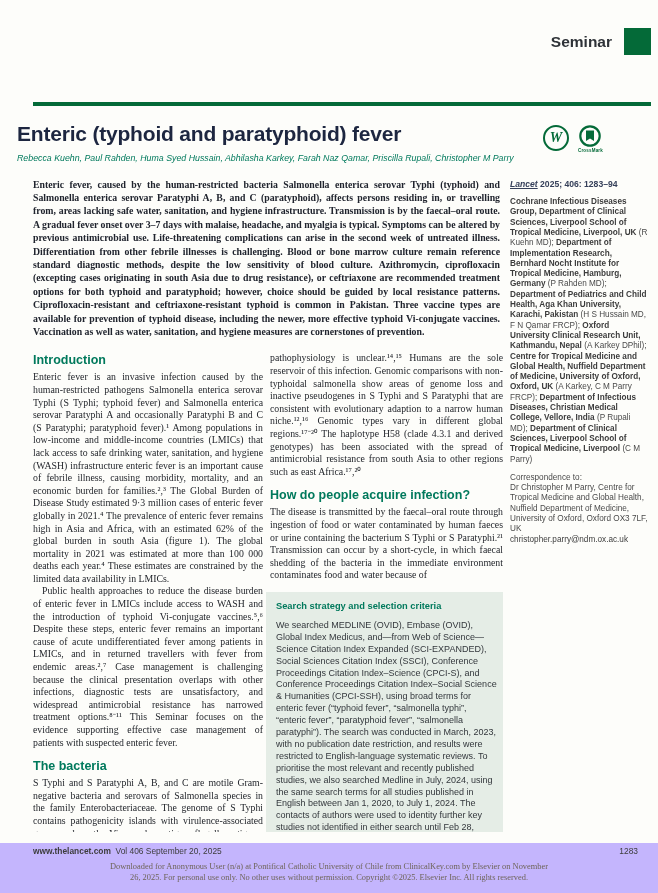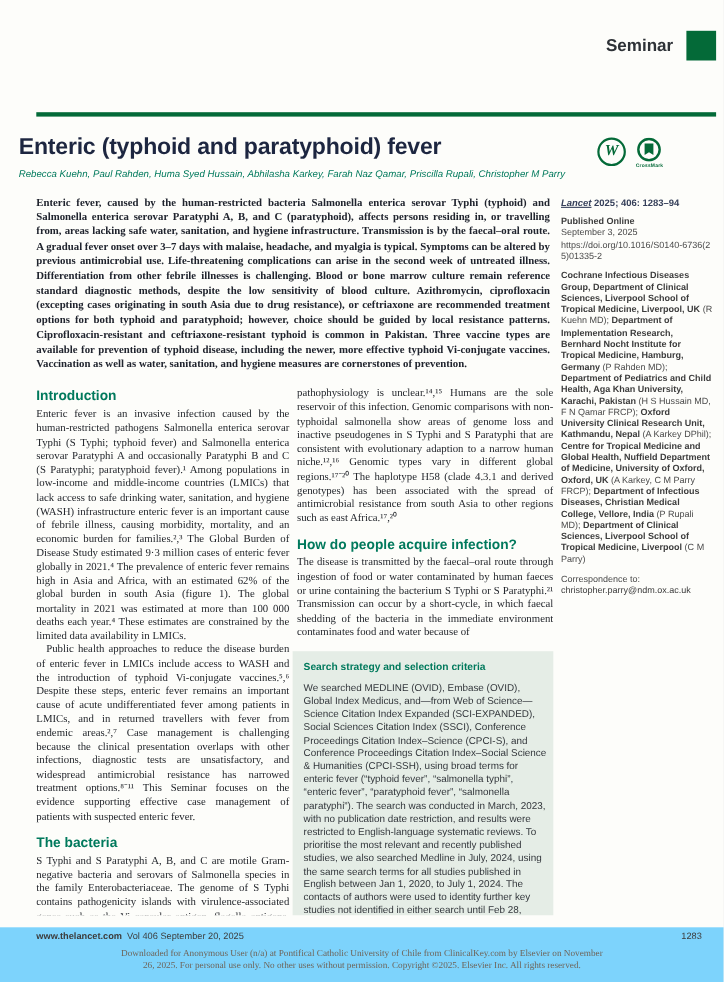--- a/index.html
+++ b/index.html
@@ -46,21 +46,21 @@
   
   .sidebar{width:138px;margin-left:7px;}
   .sidebar .citation{font:700 8.6px/10.6px "Liberation Sans",sans-serif;color:#36405a;margin:1px 0 0;}
   .sidebar .citation .i{font-style:italic;text-decoration:underline;}
   .sb-block{margin-top:8px;font:400 8.2px/10.3px "Liberation Sans",sans-serif;color:#4a4a4a;}
   .sb-b{font-weight:700;color:#3c3c3c;}
   .doi{word-break:break-all;}
   .affil .b{font-weight:700;color:#3c3c3c;text-align:right;}
   .email{font-weight:400;color:#3c3c3c;word-break:break-all;}
   
-  .footer-area{position:absolute;left:0;right:0;top:843px;height:50px;background:#7dd3fc;}
+  .footer-area{position:absolute;left:0;right:0;top:843px;height:50px;background:#c4b5fd;}
   .footer-row{display:flex;justify-content:space-between;padding:3px 20px 0 33px;
     font:400 8.4px/10px "Liberation Sans",sans-serif;color:#3c3c3c;}
   .fb{font-weight:700;}
   .download{text-align:center;font:400 8.4px/11px "Liberation Serif",serif;color:#6e6459;margin-top:5px;}
 </style>
 </head>
 <body>
 
 <div class="page">
 
@@ -110,28 +110,24 @@
           <div class="searchbox">
             <h3>Search strategy and selection criteria</h3>
             <p>We searched MEDLINE (OVID), Embase (OVID), Global Index Medicus, and—from Web of Science—Science Citation Index Expanded (SCI-EXPANDED), Social Sciences Citation Index (SSCI), Conference Proceedings Citation Index–Science (CPCI-S), and Conference Proceedings Citation Index–Social Science &amp; Humanities (CPCI-SSH), using broad terms for enteric fever (“typhoid fever”, “salmonella typhi”, “enteric fever”, “paratyphoid fever”, “salmonella paratyphi”). The search was conducted in March, 2023, with no publication date restriction, and results were restricted to English-language systematic reviews. To prioritise the most relevant and recently published studies, we also searched Medline in July, 2024, using the same search terms for all studies published in English between Jan 1, 2020, to July 1, 2024. The contacts of authors were used to identity further key studies not identified in either search until Feb 28, 2025. Reference lists of included studies were hand-searched for further relevant studies.</p>
           </div>
         </div>
       </div>
     </div>
 
     <aside class="sidebar">
       <p class="citation"><span class="i">Lancet</span><span> 2025; 406: 1283–94</span></p>
-      <div class="sb-block">
-        <div class="sb-b">Published Online</div>
-        <div>September 3, 2025</div>
-        <div class="doi">https://doi.org/10.1016/S0140-6736(25)01335-2</div>
-      </div>
       <div class="sb-block affil"><span class="b">Cochrane Infectious Diseases Group, Department of Clinical Sciences, Liverpool School of Tropical Medicine, Liverpool, UK</span><span> (R Kuehn MD); </span><span class="b">Department of Implementation Research, Bernhard Nocht Institute for Tropical Medicine, Hamburg, Germany</span><span> (P Rahden MD); </span><span class="b">Department of Pediatrics and Child Health, Aga Khan University, Karachi, Pakistan</span><span> (H S Hussain MD, F N Qamar FRCP); </span><span class="b">Oxford University Clinical Research Unit, Kathmandu, Nepal</span><span> (A Karkey DPhil); </span><span class="b">Centre for Tropical Medicine and Global Health, Nuffield Department of Medicine, University of Oxford, Oxford, UK</span><span> (A Karkey, C M Parry FRCP); </span><span class="b">Department of Infectious Diseases, Christian Medical College, Vellore, India</span><span> (P Rupali MD); </span><span class="b">Department of Clinical Sciences, Liverpool School of Tropical Medicine, Liverpool</span><span> (C M Parry)</span></div>
       <div class="sb-block">
         <div>Correspondence to:</div>
+        <div>Dr Christopher M Parry, Centre for Tropical Medicine and Global Health, Nuffield Department of Medicine, University of Oxford, Oxford OX3 7LF, UK</div>
         <div class="email">christopher.parry@ndm.ox.ac.uk</div>
       </div>
     </aside>
   </div>
 
   <div class="footer-area">
     <div class="footer-row">
       <div class="footer-left"><span class="fb">www.thelancet.com</span>&nbsp;&nbsp;<span>Vol 406   September 20, 2025</span></div>
       <div class="footer-page">1283</div>
     </div>

